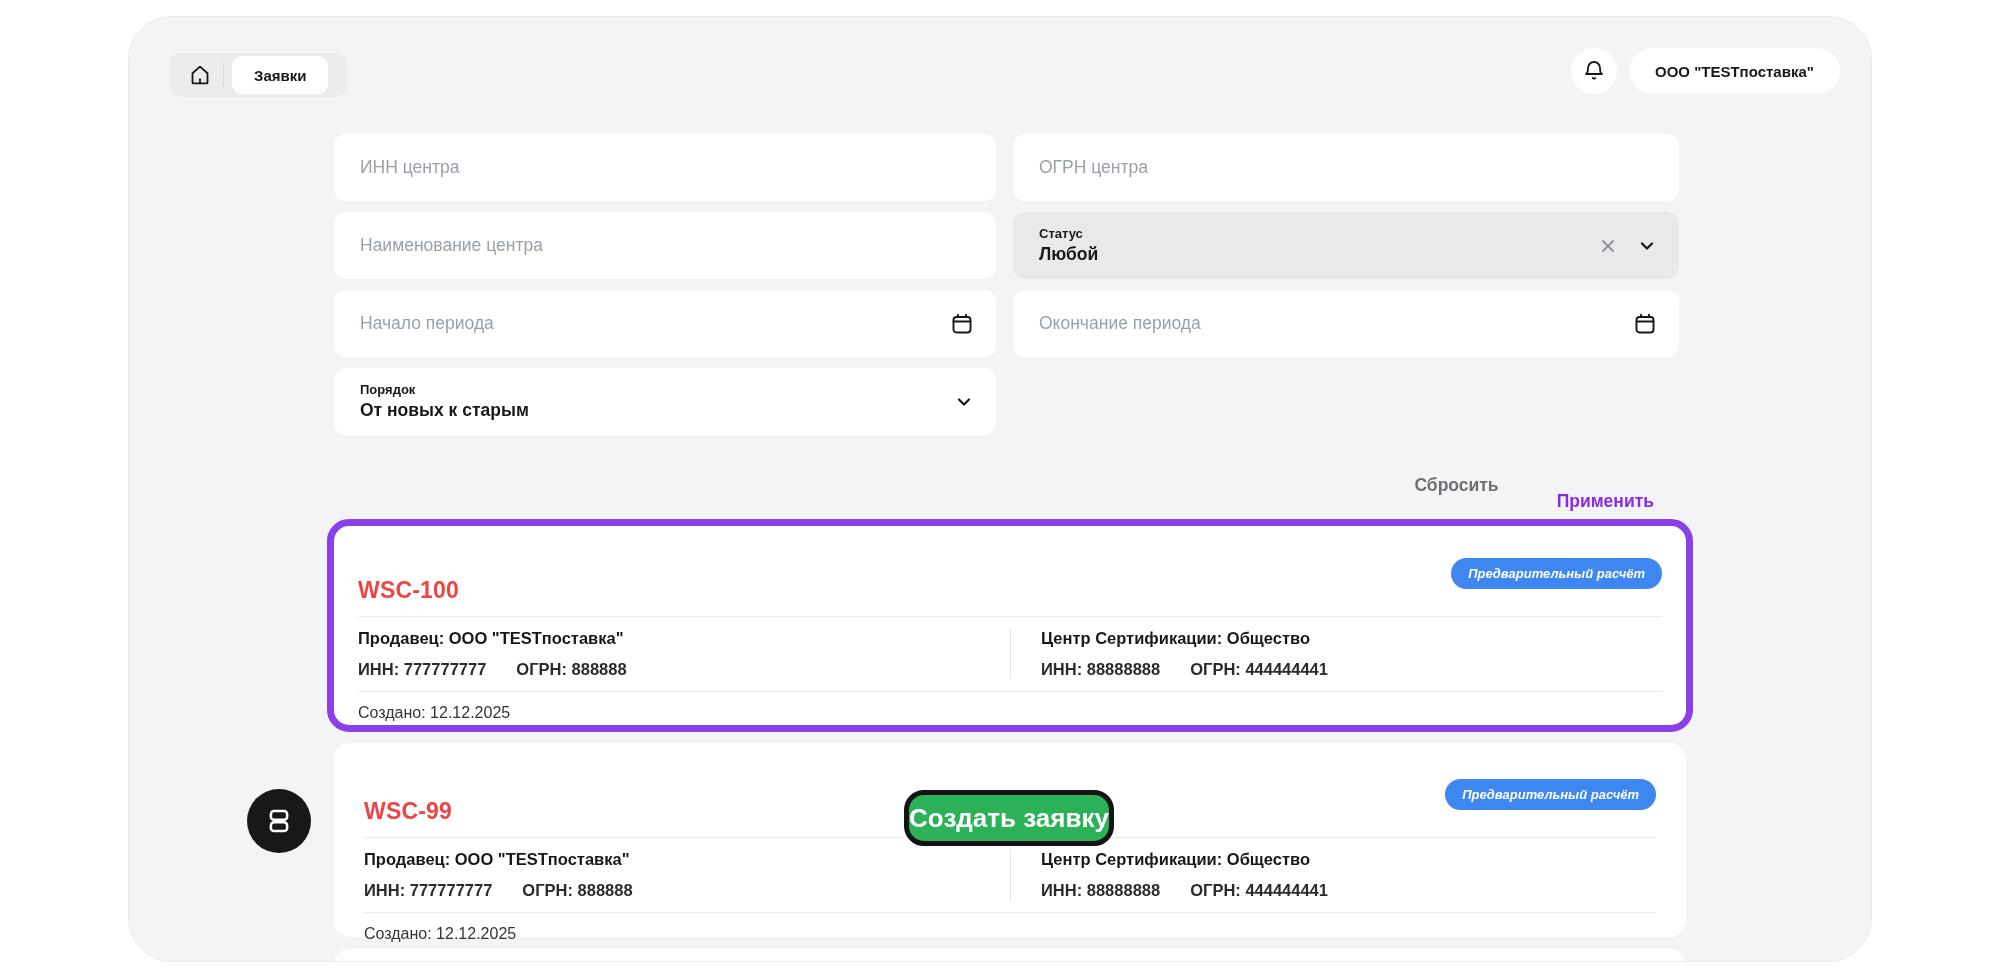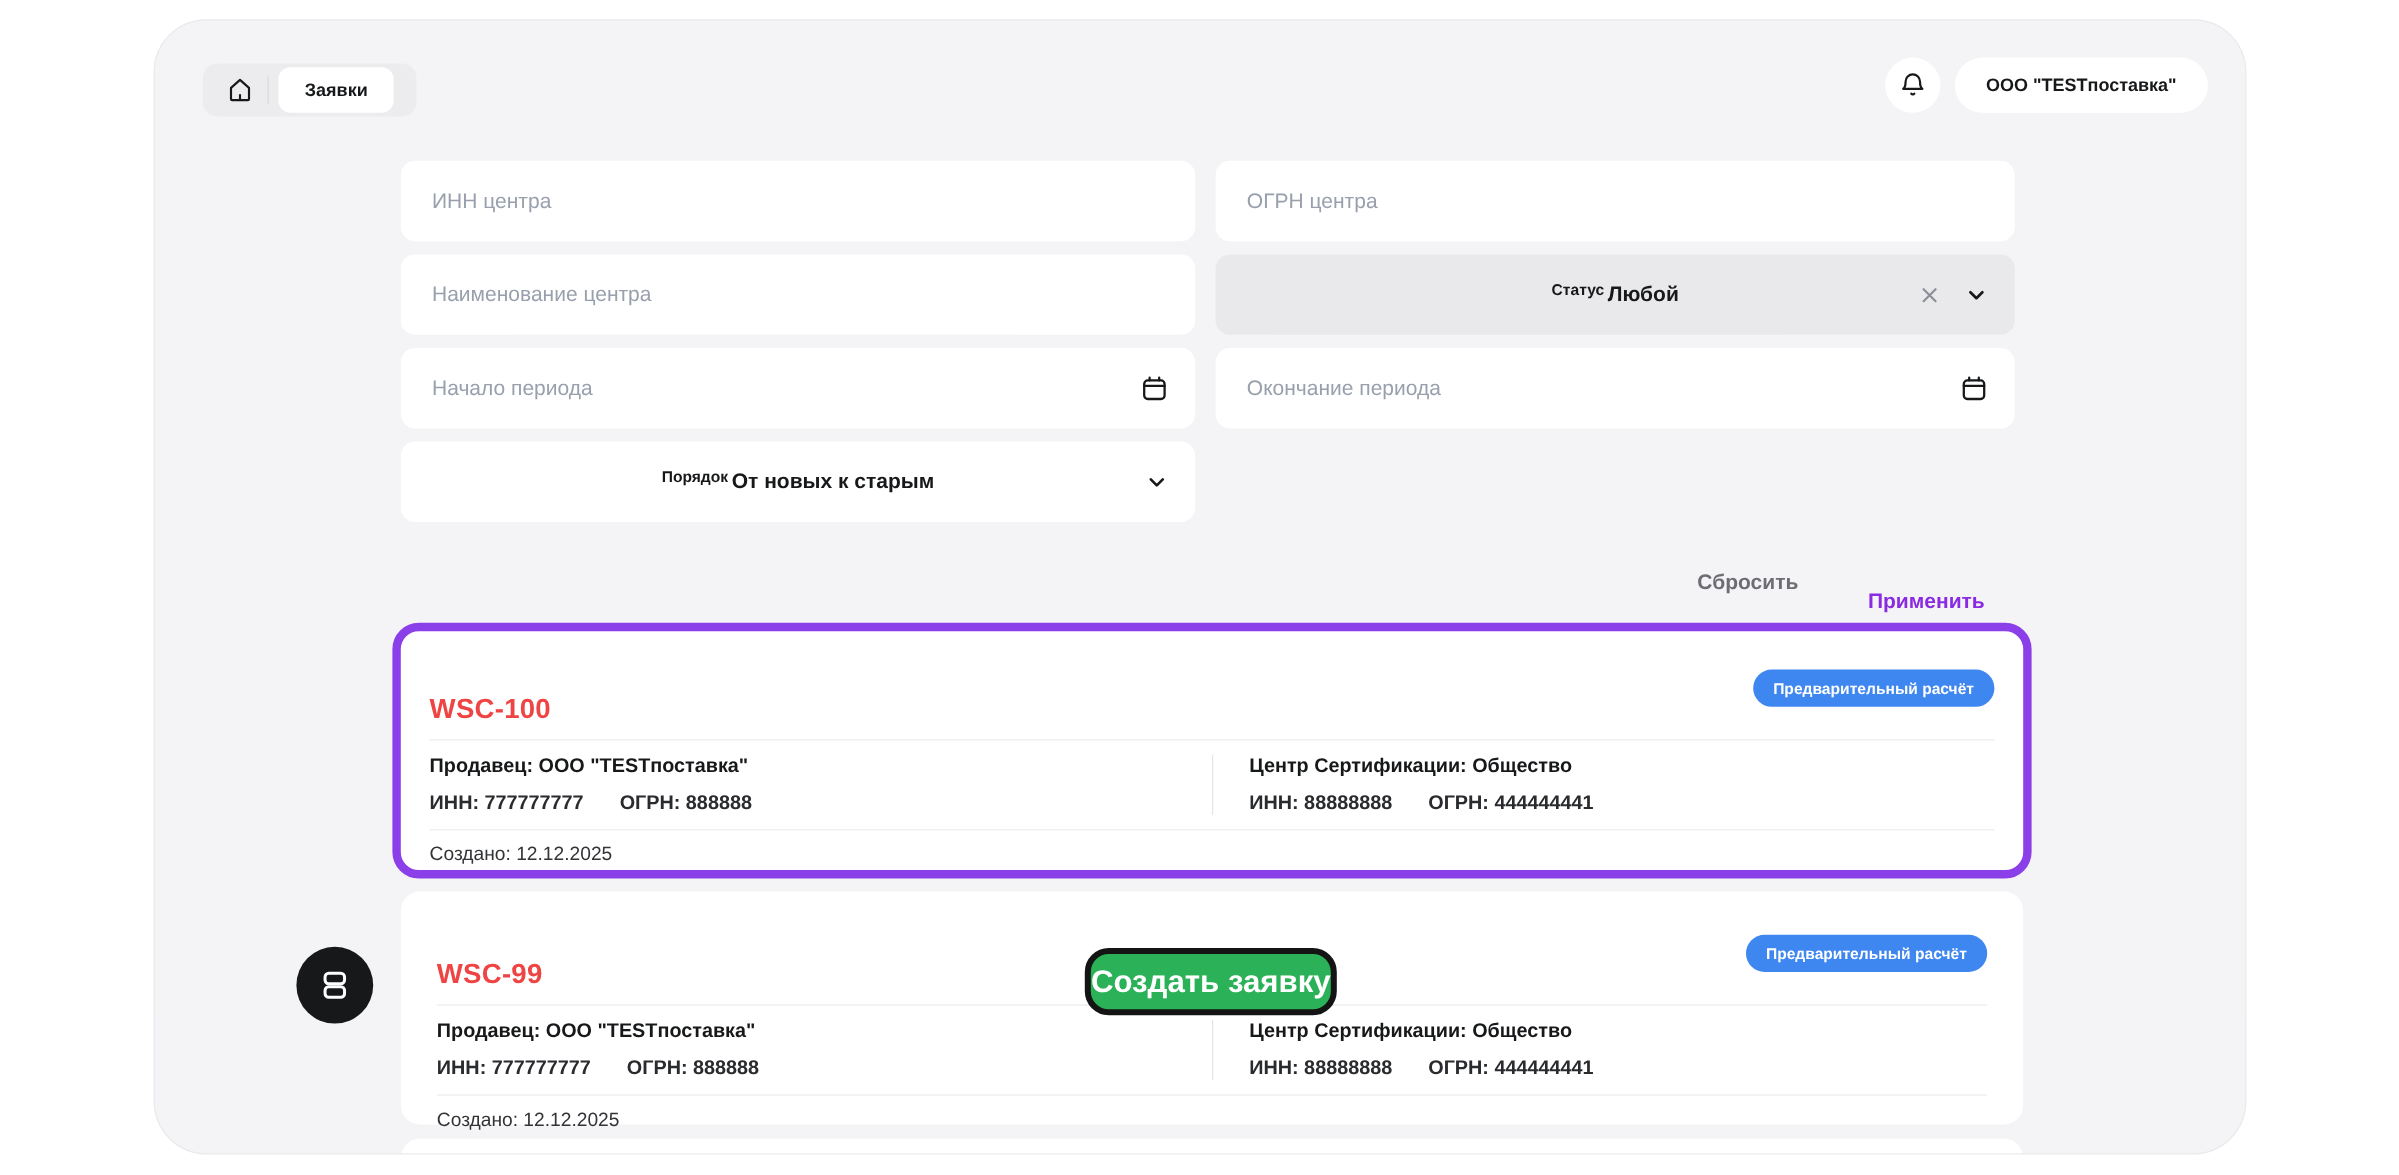--- a/index.html
+++ b/index.html
@@ -41,21 +41,21 @@
   .field{
     position:absolute;height:67px;background:#ffffff;border-radius:12px;
     display:flex;align-items:center;overflow:hidden;
   }
   .field input{
     border:none;outline:none;background:transparent;width:100%;height:100%;
     padding:0 60px 0 26px;font-family:inherit;font-size:17.5px;font-weight:500;color:#17181a;
   }
   .field input::placeholder{color:#99a0ad;opacity:1;}
   .field.gray{background:#e9e9eb;}
-  .field .labelled{display:flex;flex-direction:row;justify-content:center;padding:0 26px;gap:3px;width:100%;}
+  .field .labelled{display:flex;flex-direction:column;justify-content:center;padding:0 26px;gap:3px;width:100%;}
   .field .small-label{font-size:13px;font-weight:600;color:#17181a;line-height:1.1;}
   .field .value{font-size:17.5px;font-weight:700;color:#17181a;line-height:1.15;}
   .field .right-icons{position:absolute;right:22px;top:0;height:100%;display:flex;align-items:center;gap:20px;}
   .icon-btn{display:flex;align-items:center;justify-content:center;cursor:pointer;}
 
   .col-l{left:205px;width:662px;}
   .col-r{left:884px;width:666px;}
   .row-1{top:117px;} .row-2{top:195px;} .row-3{top:273px;} .row-4{top:351px;}
 
   .filter-actions{
@@ -70,21 +70,21 @@
   }
   .card.highlight{
     left:198px;top:502px;width:1366px;height:213px;
     border:7px solid var(--accent-purple);border-radius:22px;padding:16px 24px 12px 24px;
   }
   .card.normal{left:205px;top:726px;width:1352px;height:194px;}
   .card-head{display:flex;align-items:center;justify-content:space-between;}
   .card-title{font-size:23px;font-weight:800;color:#ef4444;letter-spacing:.2px;margin-top:35px;}
   .badge{
     background:var(--badge-blue);color:#ffffff;font-size:13px;font-weight:700;
-    padding:8px 17px;border-radius:999px;white-space:nowrap;
+    padding:8px 17px;border-radius:999px;white-space:nowrap;font-style:italic;
   }
   .hr{height:1px;background:#ececee;margin:12px 0;}
   .card-cols{display:grid;grid-template-columns:1fr 1fr;}
   .card-col.right{border-left:1px solid #e5e5e8;padding-left:30px;}
   .line-strong{font-size:16.5px;font-weight:700;color:#17181a;margin-bottom:12px;}
   .line-nums{font-size:16.5px;font-weight:600;color:#2a2b2e;display:flex;gap:30px;}
   .created{font-size:16px;font-weight:500;color:#333437;}
   .card-partial{
     position:absolute;left:205px;top:932px;width:1352px;height:40px;
     background:#ffffff;border-radius:16px 16px 0 0;

